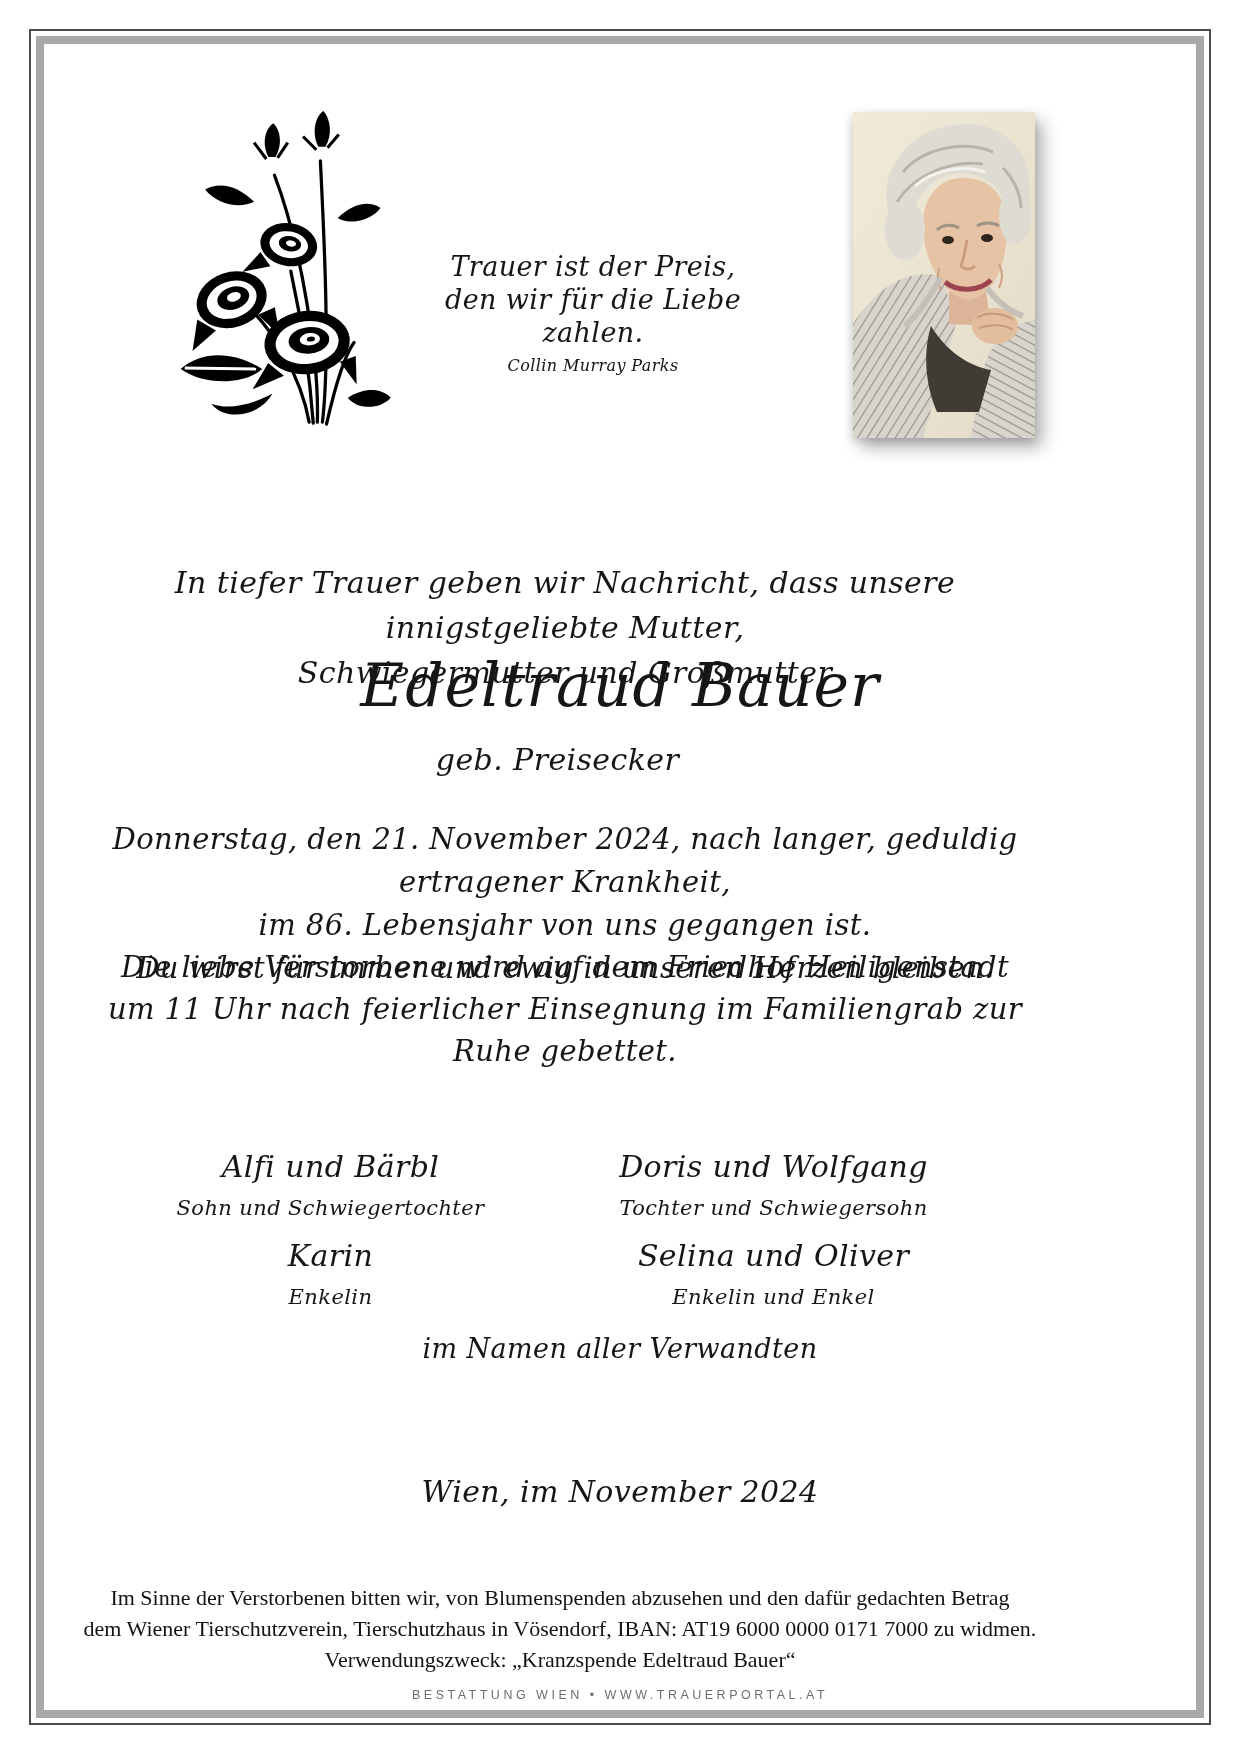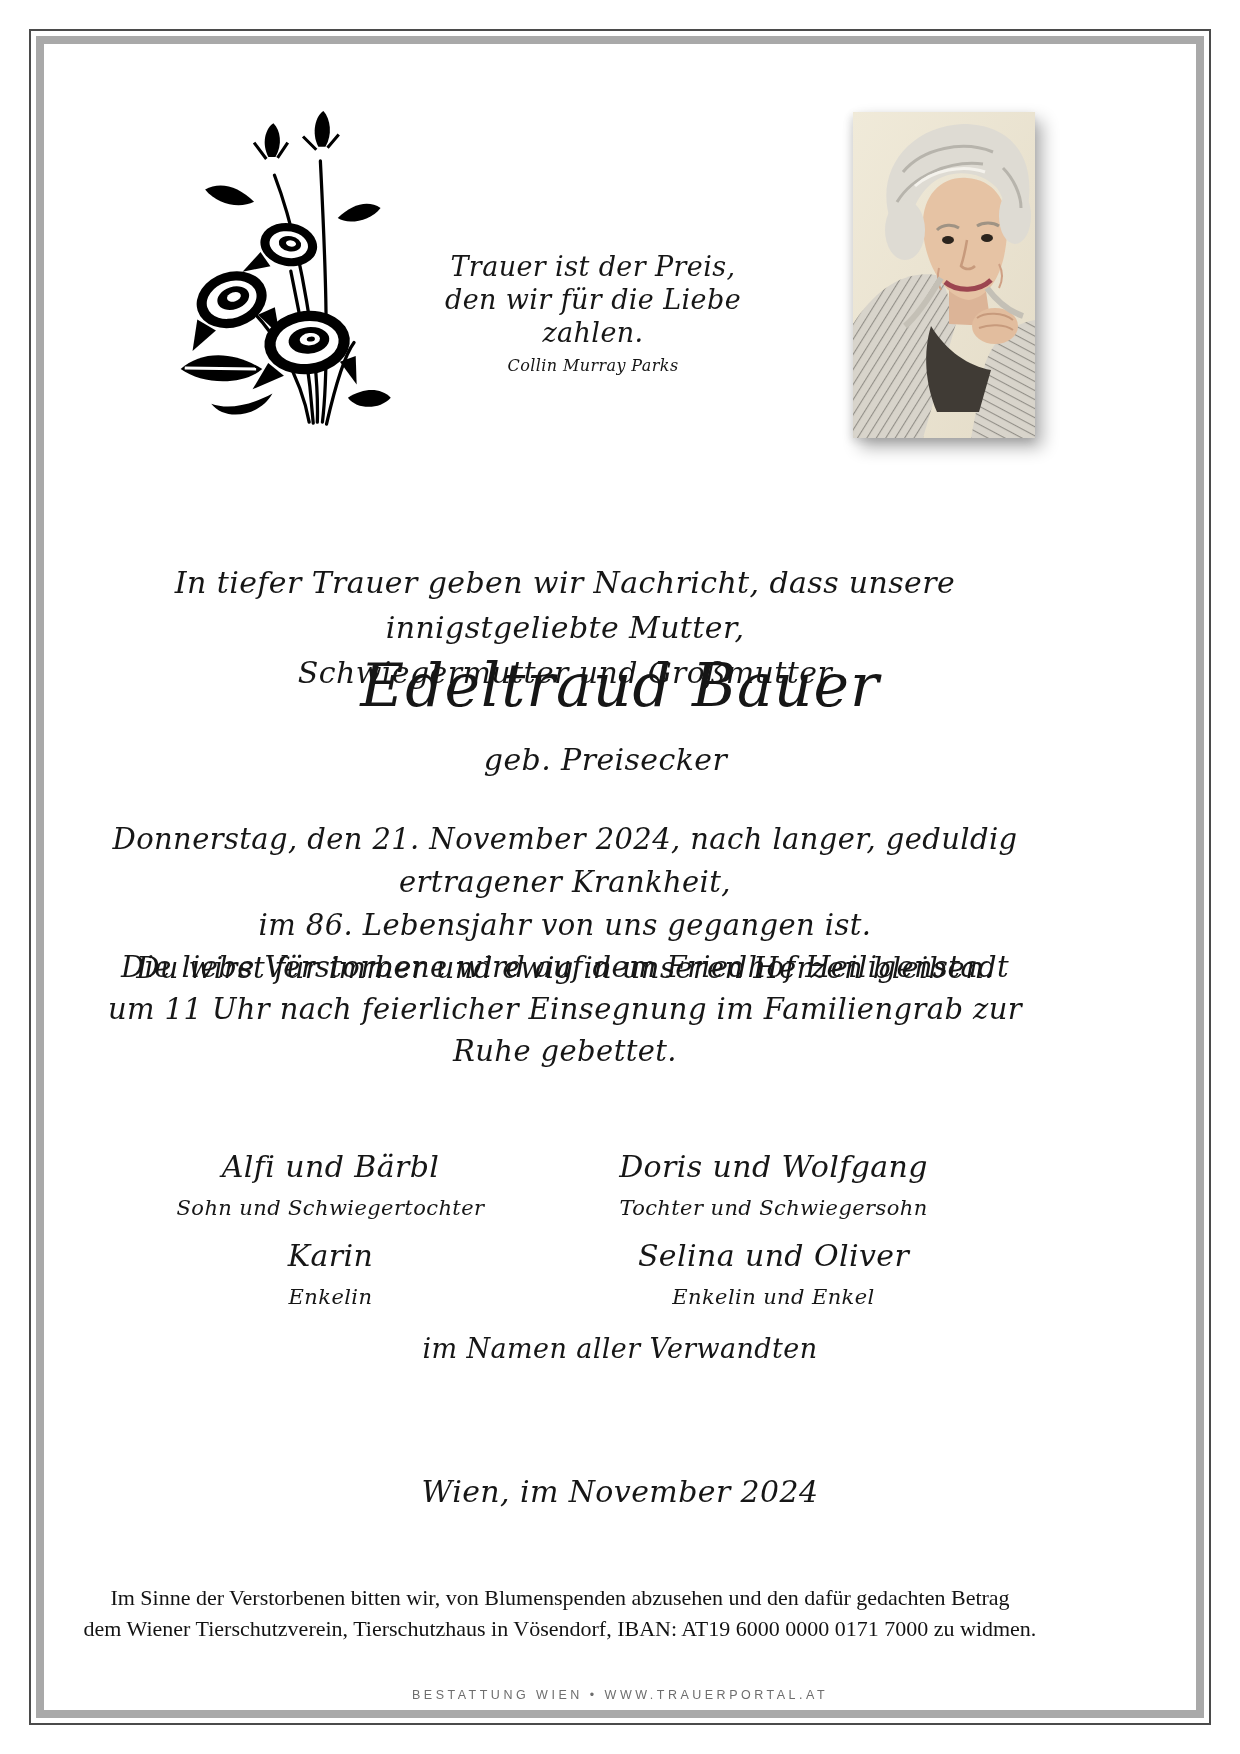--- a/index.html
+++ b/index.html
@@ -33,21 +33,21 @@
   #rose-art{left:148px;top:98px;width:255px;height:330px;}
   #portrait{left:853px;top:112px;width:182px;height:326px;
     box-shadow:7px 9px 16px rgba(0,0,0,.32), -2px 3px 8px rgba(0,0,0,.12);}
   #portrait svg{display:block;}
 
   #quote{left:393px;top:250px;width:400px;font-size:27px;line-height:33px;}
   #quote .attr{font-size:16px;}
 
   #announcement{left:70px;top:560px;width:990px;font-size:30px;line-height:45px;}
   #deceased-name{left:0;top:648px;width:1240px;font-size:60px;line-height:74px;letter-spacing:1px;}
-  #maiden-name{left:0;top:742px;width:1115px;font-size:30px;padding-left:48px;}
+  #maiden-name{left:0;top:742px;width:1115px;font-size:30px;}
 
   #death-notice{left:70px;top:818px;width:990px;font-size:29px;line-height:43px;}
   #funeral-info{left:70px;top:946px;width:990px;font-size:29px;line-height:42px;}
 
   #family{left:117px;top:1148px;width:870px;
     display:grid;grid-template-columns:1fr 1fr;row-gap:20px;column-gap:0;gap:16px;}
   #family .member{text-align:center;}
   #family .fam-name{font-size:30px;line-height:38px;}
   #family .fam-rel{font-size:21px;line-height:26px;margin-top:9px;}
 
@@ -222,17 +222,18 @@
     </div>
   </div>
 
   <div class="abs center script" id="closing">im Namen aller Verwandten</div>
 
   <div class="abs center script" id="dateline">Wien, im November 2024</div>
 
   <div class="abs center" id="donation">
     <div>Im Sinne der Verstorbenen bitten wir, von Blumenspenden abzusehen und den dafür gedachten Betrag</div>
     <div>dem Wiener Tierschutzverein, Tierschutzhaus in Vösendorf, IBAN: AT19 6000 0000 0171 7000 zu widmen.</div>
+    <div>Verwendungszweck: „Kranzspende Edeltraud Bauer“</div>
   </div>
 
   <div class="abs center" id="footer-line" style="color:#6d6d6d">BESTATTUNG WIEN  •  WWW.TRAUERPORTAL.AT</div>
 
 </div>
 
 </body></html>

